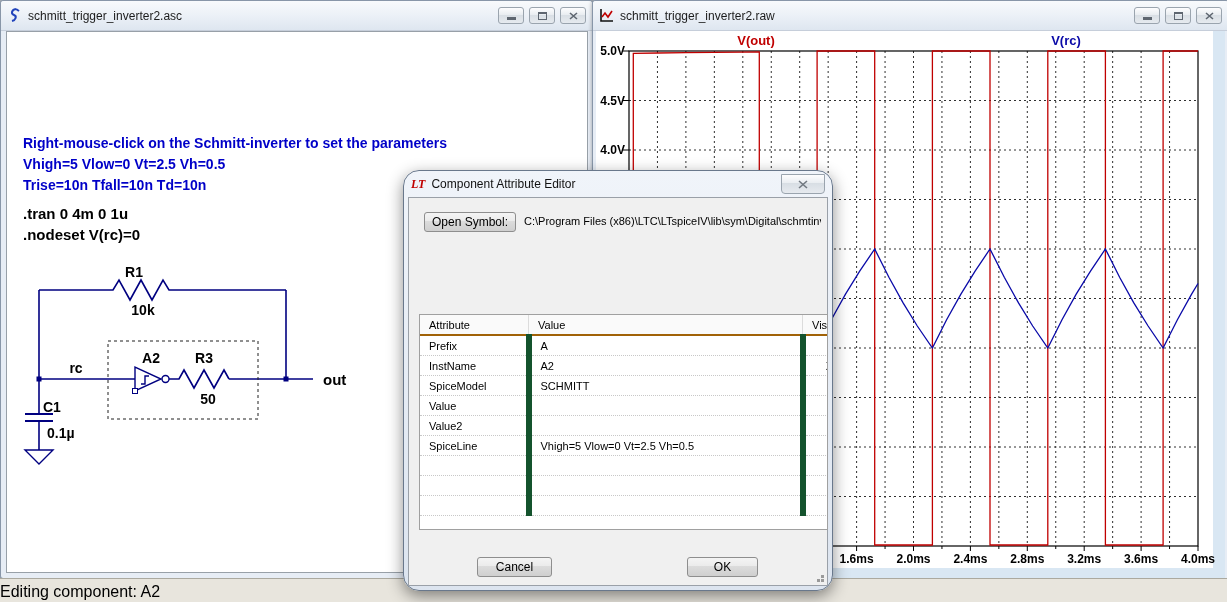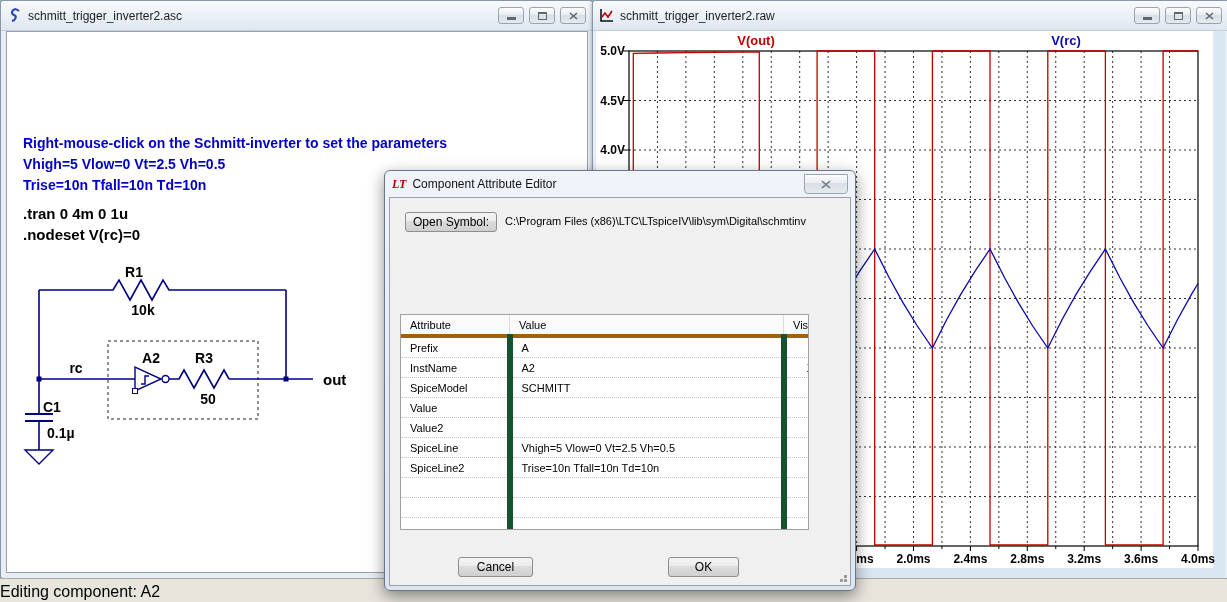--- a/index.html
+++ b/index.html
@@ -34,42 +34,42 @@
   
   #wave-win{left:592px;top:0;width:635px;height:580px;}
   .wavecontent{position:absolute;left:3px;right:3px;top:30px;bottom:3px;background:#D9E7F3;}
   .plotfont{font-family:"Liberation Sans",sans-serif;}
 
   
   #statusbar{position:absolute;left:0;right:0;top:578px;height:24px;background:#E8E5DD;
        border-top:1px solid #ABA99F;font-size:16px;color:#000;padding:4px 0 0 0;box-sizing:border-box;}
 
   
-  #dialog{position:absolute;left:384px;top:170px;width:472px;height:421px;z-index:50;
-       background:linear-gradient(#F0F4FA,#DCE4EF);border:1px solid #69788C;border-radius:6px;
+  #dialog{position:absolute;left:403px;top:170px;width:430px;height:421px;z-index:50;
+       background:linear-gradient(#F0F4FA,#DCE4EF);border:1px solid #69788C;border-radius:16px;
        box-shadow:0 5px 16px rgba(0,0,0,.45);box-sizing:border-box;}
   .dlg-title{height:26px;display:flex;align-items:center;padding:0 7px;font-size:12px;color:#111;}
   .lt-logo{color:#C00000;font-weight:bold;font-style:italic;font-family:"Liberation Serif",serif;
        font-size:12px;margin-right:6px;}
   .dlg-close{margin-left:auto;width:42px;height:18px;border:1px solid #9AA4AE;border-radius:0 0 4px 4px;
        background:linear-gradient(#FDFDFE,#E9EDF1 45%,#D8DEE4 46%,#E6EAEF);
        display:flex;align-items:center;justify-content:center;}
   .dlg-client{position:absolute;left:4px;right:4px;top:26px;bottom:4px;background:#F0F0F0;
        border:1px solid #9AA0A8;}
   .btn{position:absolute;border:1px solid #8E8E8E;border-radius:3px;font-size:12px;color:#000;
        background:linear-gradient(#F4F4F4,#EBEBEB 45%,#DCDCDC 46%,#CFCFCF);
        display:flex;align-items:center;justify-content:center;box-sizing:border-box;}
   #open-symbol-btn{left:15px;top:14px;width:92px;height:20px;}
   #symbol-path{position:absolute;left:115px;top:17px;right:6px;height:15px;overflow:hidden;
        white-space:nowrap;font-size:11px;color:#000;}
   #attr-table-wrap{position:absolute;left:10px;top:116px;width:409px;height:216px;background:#fff;
        border:1px solid #A0A0A0;box-sizing:border-box;overflow:hidden;}
   #attr-table{border-collapse:collapse;table-layout:fixed;width:100%;font-size:11px;color:#000;}
   #attr-table th{font-weight:normal;text-align:left;height:19px;padding:0 0 0 9px;
-       background:#FAFAFA;border-bottom:4px solid #a16207;border-right:1px solid #DCDCDC;}
+       background:#FAFAFA;border-bottom:2px solid #a16207;border-right:1px solid #DCDCDC;}
   #attr-table td{height:19px;padding:0 0 0 9px;border-bottom:1px dotted #C8C8C8;
        border-right:6px solid #14532d;overflow:hidden;white-space:nowrap;}
   #attr-table .viscol{text-align:center;padding:0;}
   .grip{position:absolute;right:3px;bottom:3px;width:3px;height:3px;background:#9a9a9a;
        box-shadow:-4px 0 #9a9a9a,0 -4px #9a9a9a;}
 </style>
 </head>
 <body>
 
 <div class="win" id="schematic-win">
@@ -317,25 +317,20 @@
               <td>Value2</td>
               <td></td>
               <td class="viscol"></td>
             </tr>
             <tr>
               <td>SpiceLine</td>
               <td>Vhigh=5 Vlow=0 Vt=2.5 Vh=0.5</td>
               <td class="viscol"></td>
             </tr>
             <tr>
-              <td>SpiceLine2</td>
-              <td>Trise=10n Tfall=10n Td=10n</td>
-              <td class="viscol"></td>
-            </tr>
-            <tr>
               <td></td>
               <td></td>
               <td class="viscol"></td>
             </tr>
             <tr>
               <td></td>
               <td></td>
               <td class="viscol"></td>
             </tr>
             <tr>

